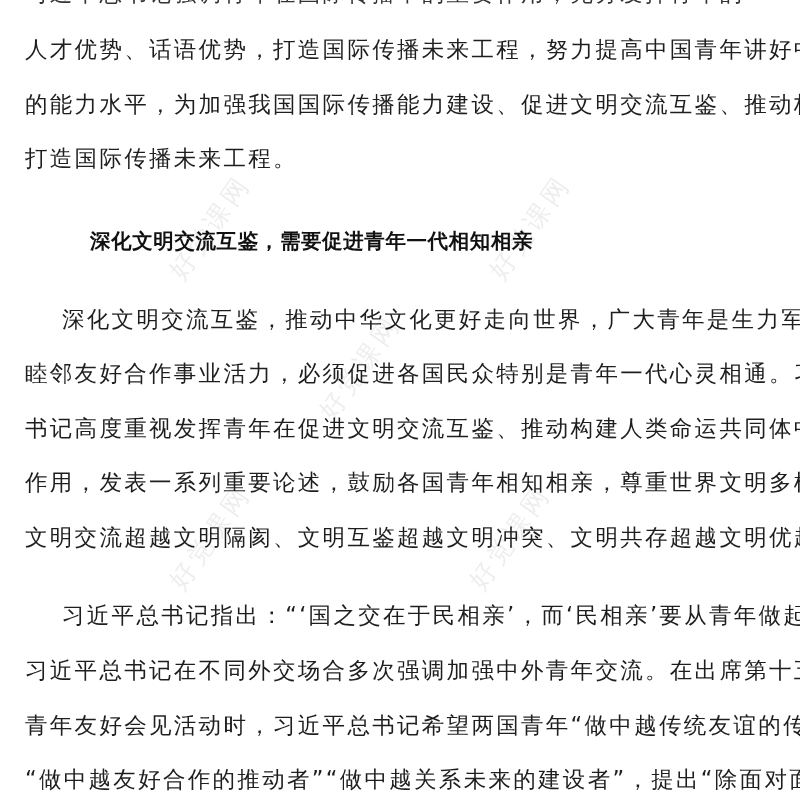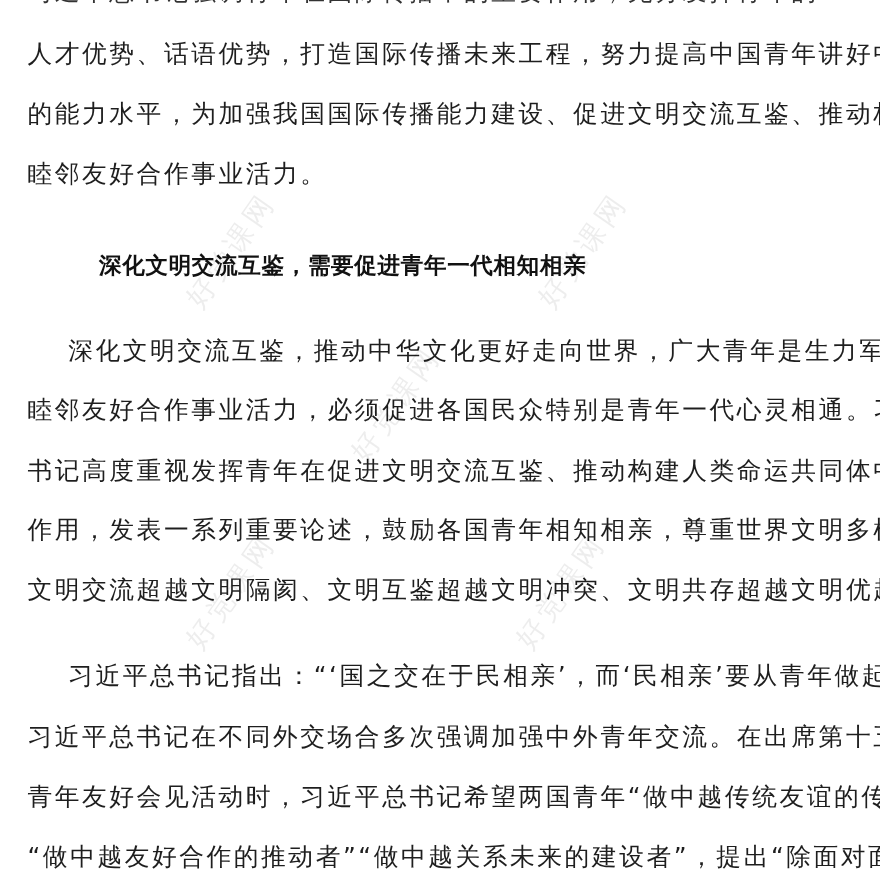--- a/index.html
+++ b/index.html
@@ -58,21 +58,21 @@
   </style>
 </head>
 <body>
 
 <div class="page">
 
   <div class="line clipped">习近平总书记强调青年在国际传播中的重要作用，充分发挥青年的</div>
 
   <div class="line" style="top:34px;">人才优势、话语优势，打造国际传播未来工程，努力提高中国青年讲好中国故事</div>
   <div class="line" style="top:89px;">的能力水平，为加强我国国际传播能力建设、促进文明交流互鉴、推动构建人类</div>
-  <div class="line" style="top:143px;">睦邻友好合作事业活力。</div>
+  <div class="line" style="top:143px;">打造国际传播未来工程。</div>
 
   <div class="line heading" style="top:226px;">深化文明交流互鉴，需要促进青年一代相知相亲</div>
 
   <div class="line indent" style="top:304px;">深化文明交流互鉴，推动中华文化更好走向世界，广大青年是生力军。永葆</div>
   <div class="line" style="top:358px;">睦邻友好合作事业活力，必须促进各国民众特别是青年一代心灵相通。习近平总</div>
   <div class="line" style="top:413px;">书记高度重视发挥青年在促进文明交流互鉴、推动构建人类命运共同体中的重要</div>
   <div class="line" style="top:467px;">作用，发表一系列重要论述，鼓励各国青年相知相亲，尊重世界文明多样性，以</div>
   <div class="line" style="top:522px;">文明交流超越文明隔阂、文明互鉴超越文明冲突、文明共存超越文明优越。</div>
 
   <div class="line indent" style="top:600px;">习近平总书记指出：“‘国之交在于民相亲’，而‘民相亲’要从青年做起。”</div>

